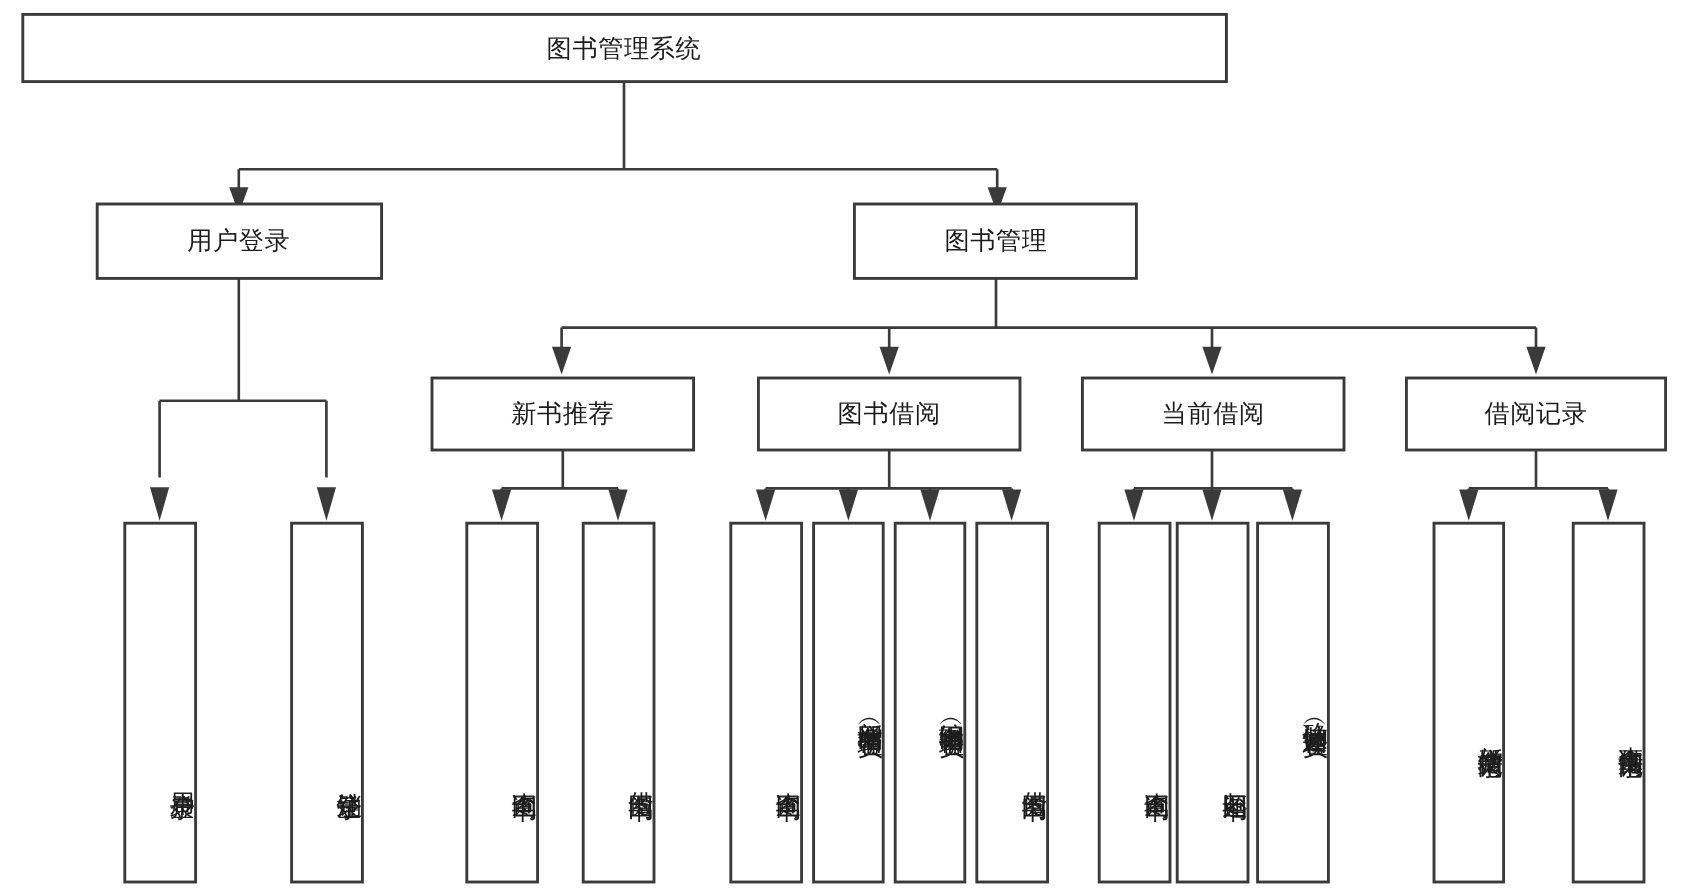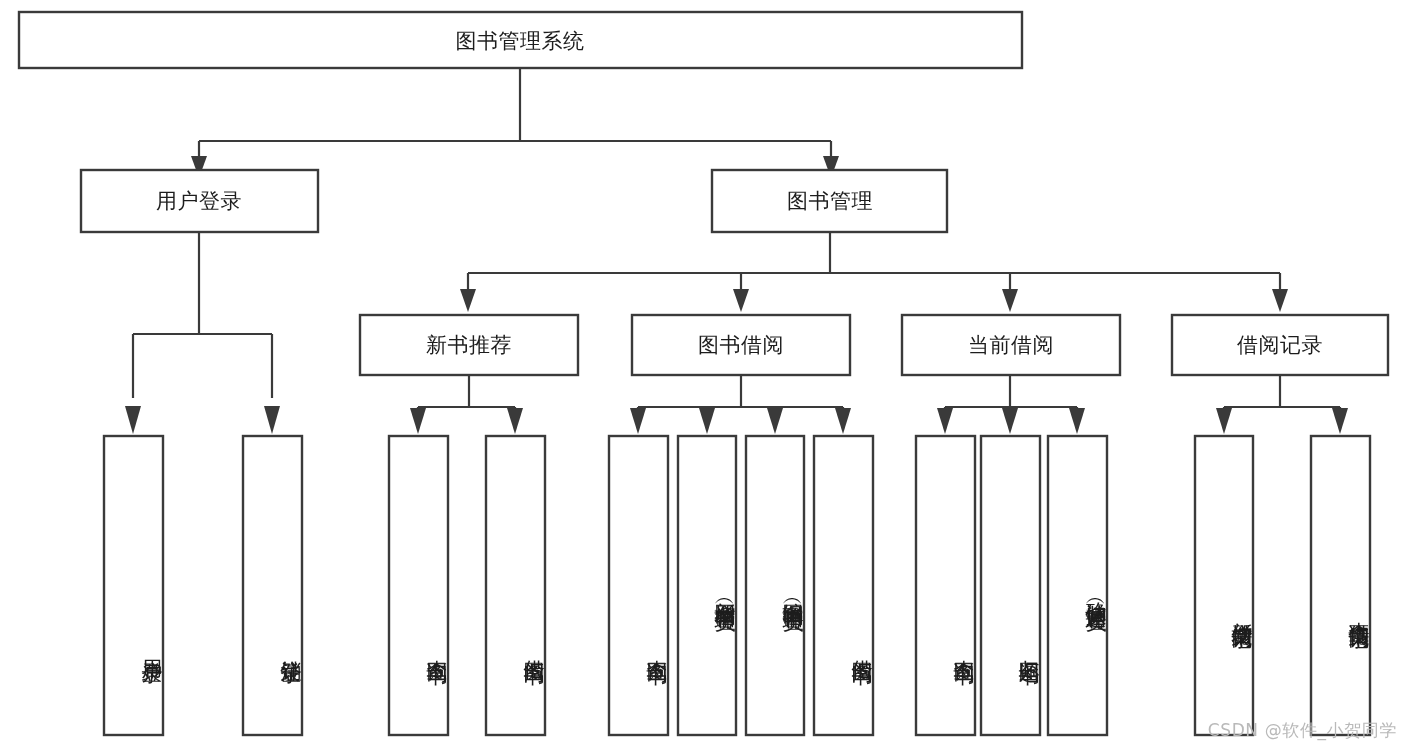--- a/index.html
+++ b/index.html
@@ -175,14 +175,13 @@
   <div class="node-label-v" style="left:746px; top:436px; width:58px; height:299px; padding-top:6px;">编辑图书（管理员）</div>
   <div class="node-label-v" style="left:814px; top:436px; width:59px; height:299px; padding-top:60px;">借阅图书</div>
 
   <div class="node-label-v" style="left:916px; top:436px; width:59px; height:299px; padding-top:60px;">查询图书</div>
   <div class="node-label-v" style="left:981px; top:436px; width:59px; height:299px; padding-top:60px;">归还图书</div>
   <div class="node-label-v" style="left:1048px; top:436px; width:59px; height:299px; padding-top:6px;">确认归还（管理员）</div>
 
   <div class="node-label-v" style="left:1195px; top:436px; width:58px; height:299px; padding-top:24px;">新增借阅记录</div>
   <div class="node-label-v" style="left:1311px; top:436px; width:59px; height:299px; padding-top:24px;">查询借阅记录</div>
 
-  <div class="watermark">CSDN @软件_小贺同学</div>
 </div>
 
 </body></html>

